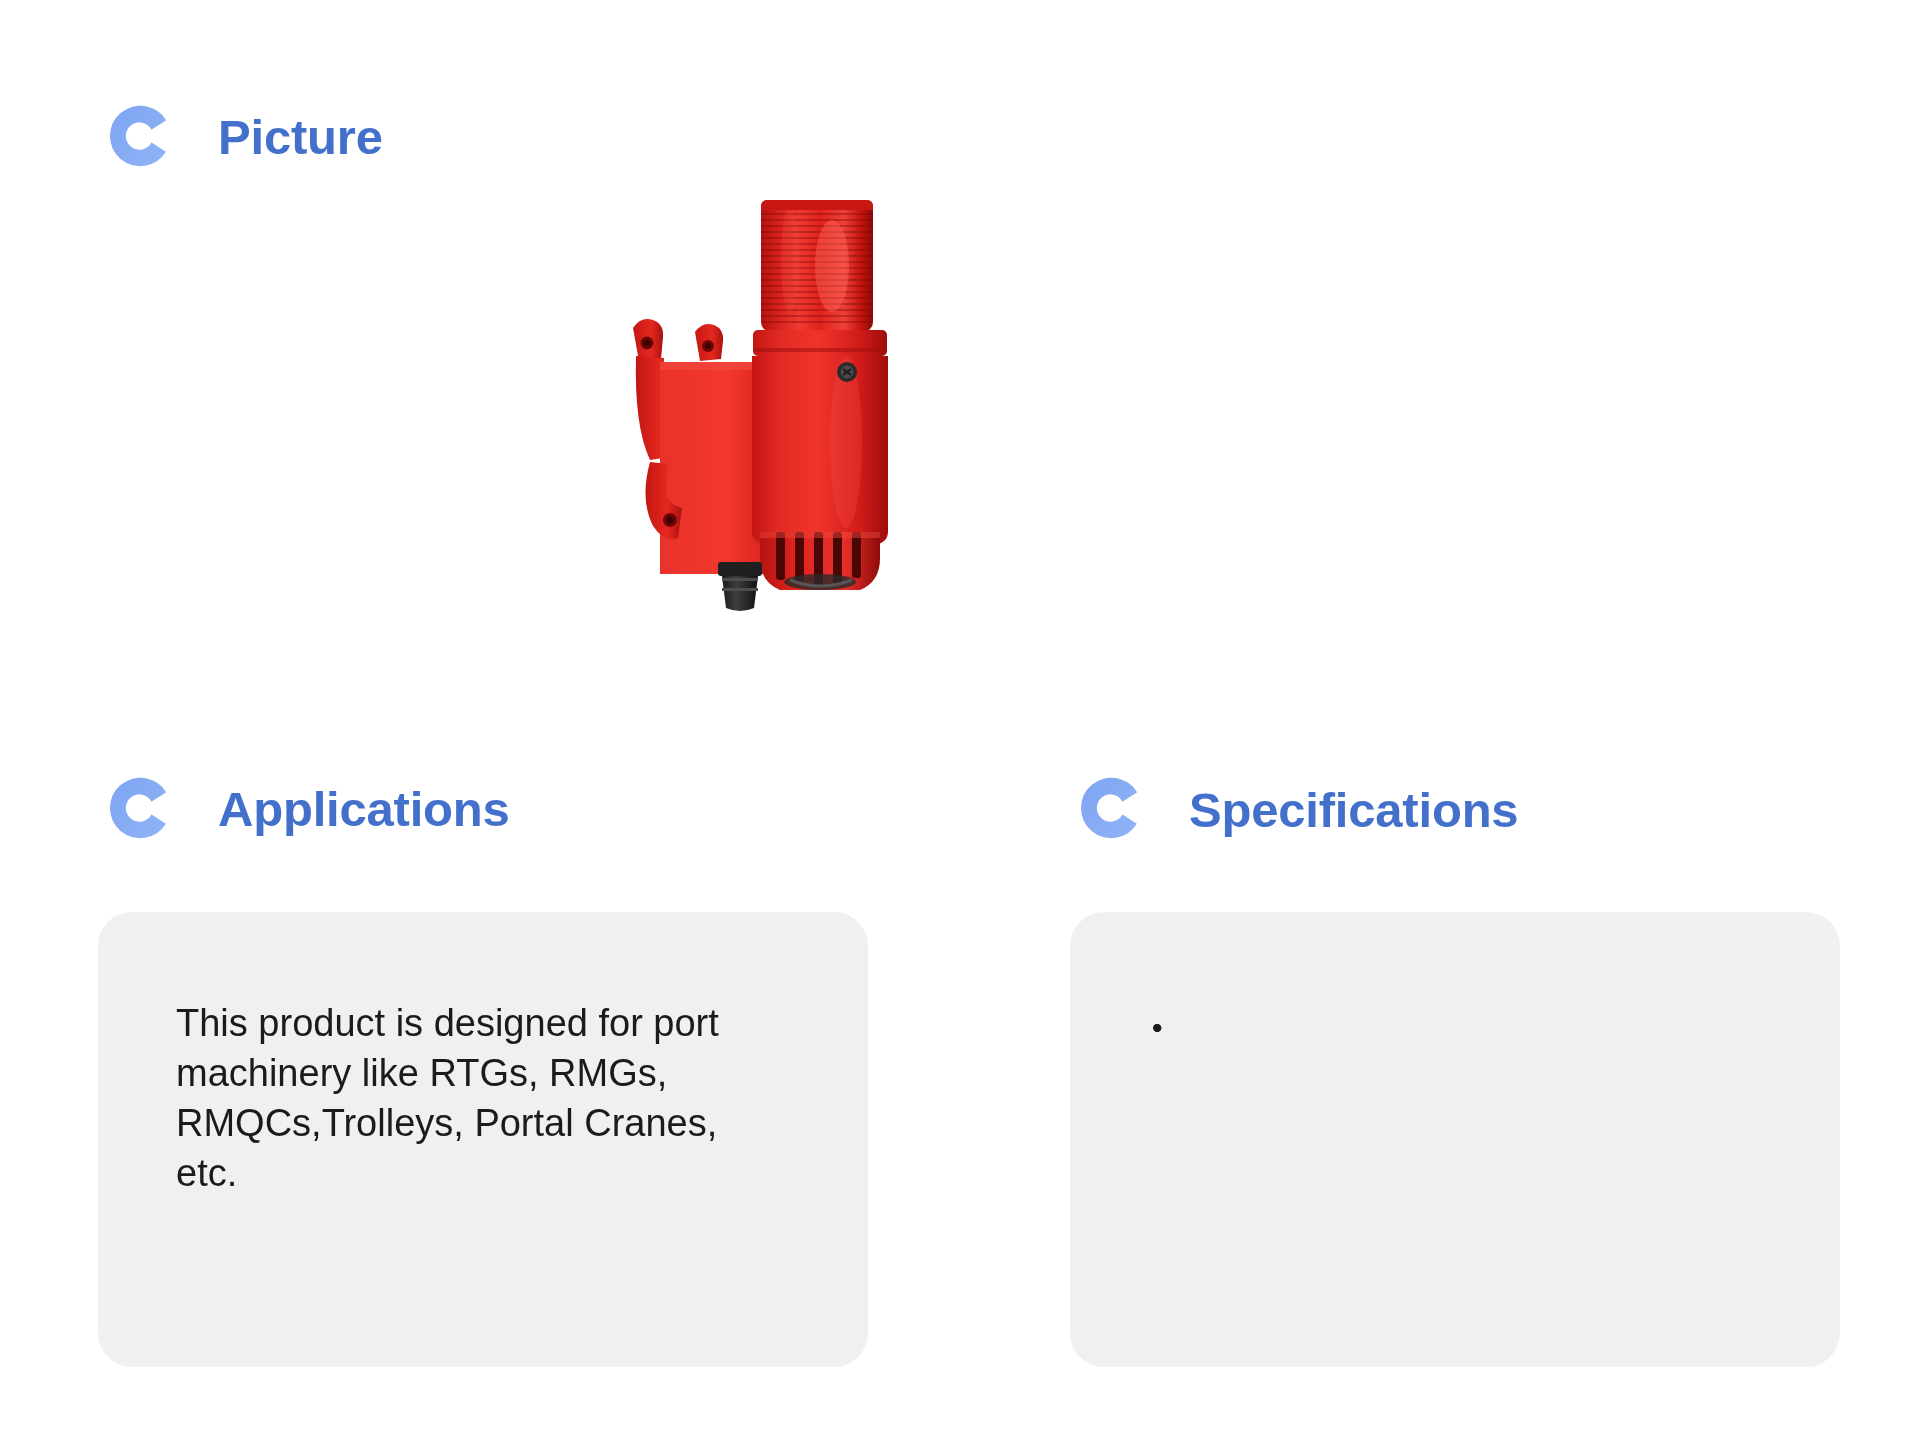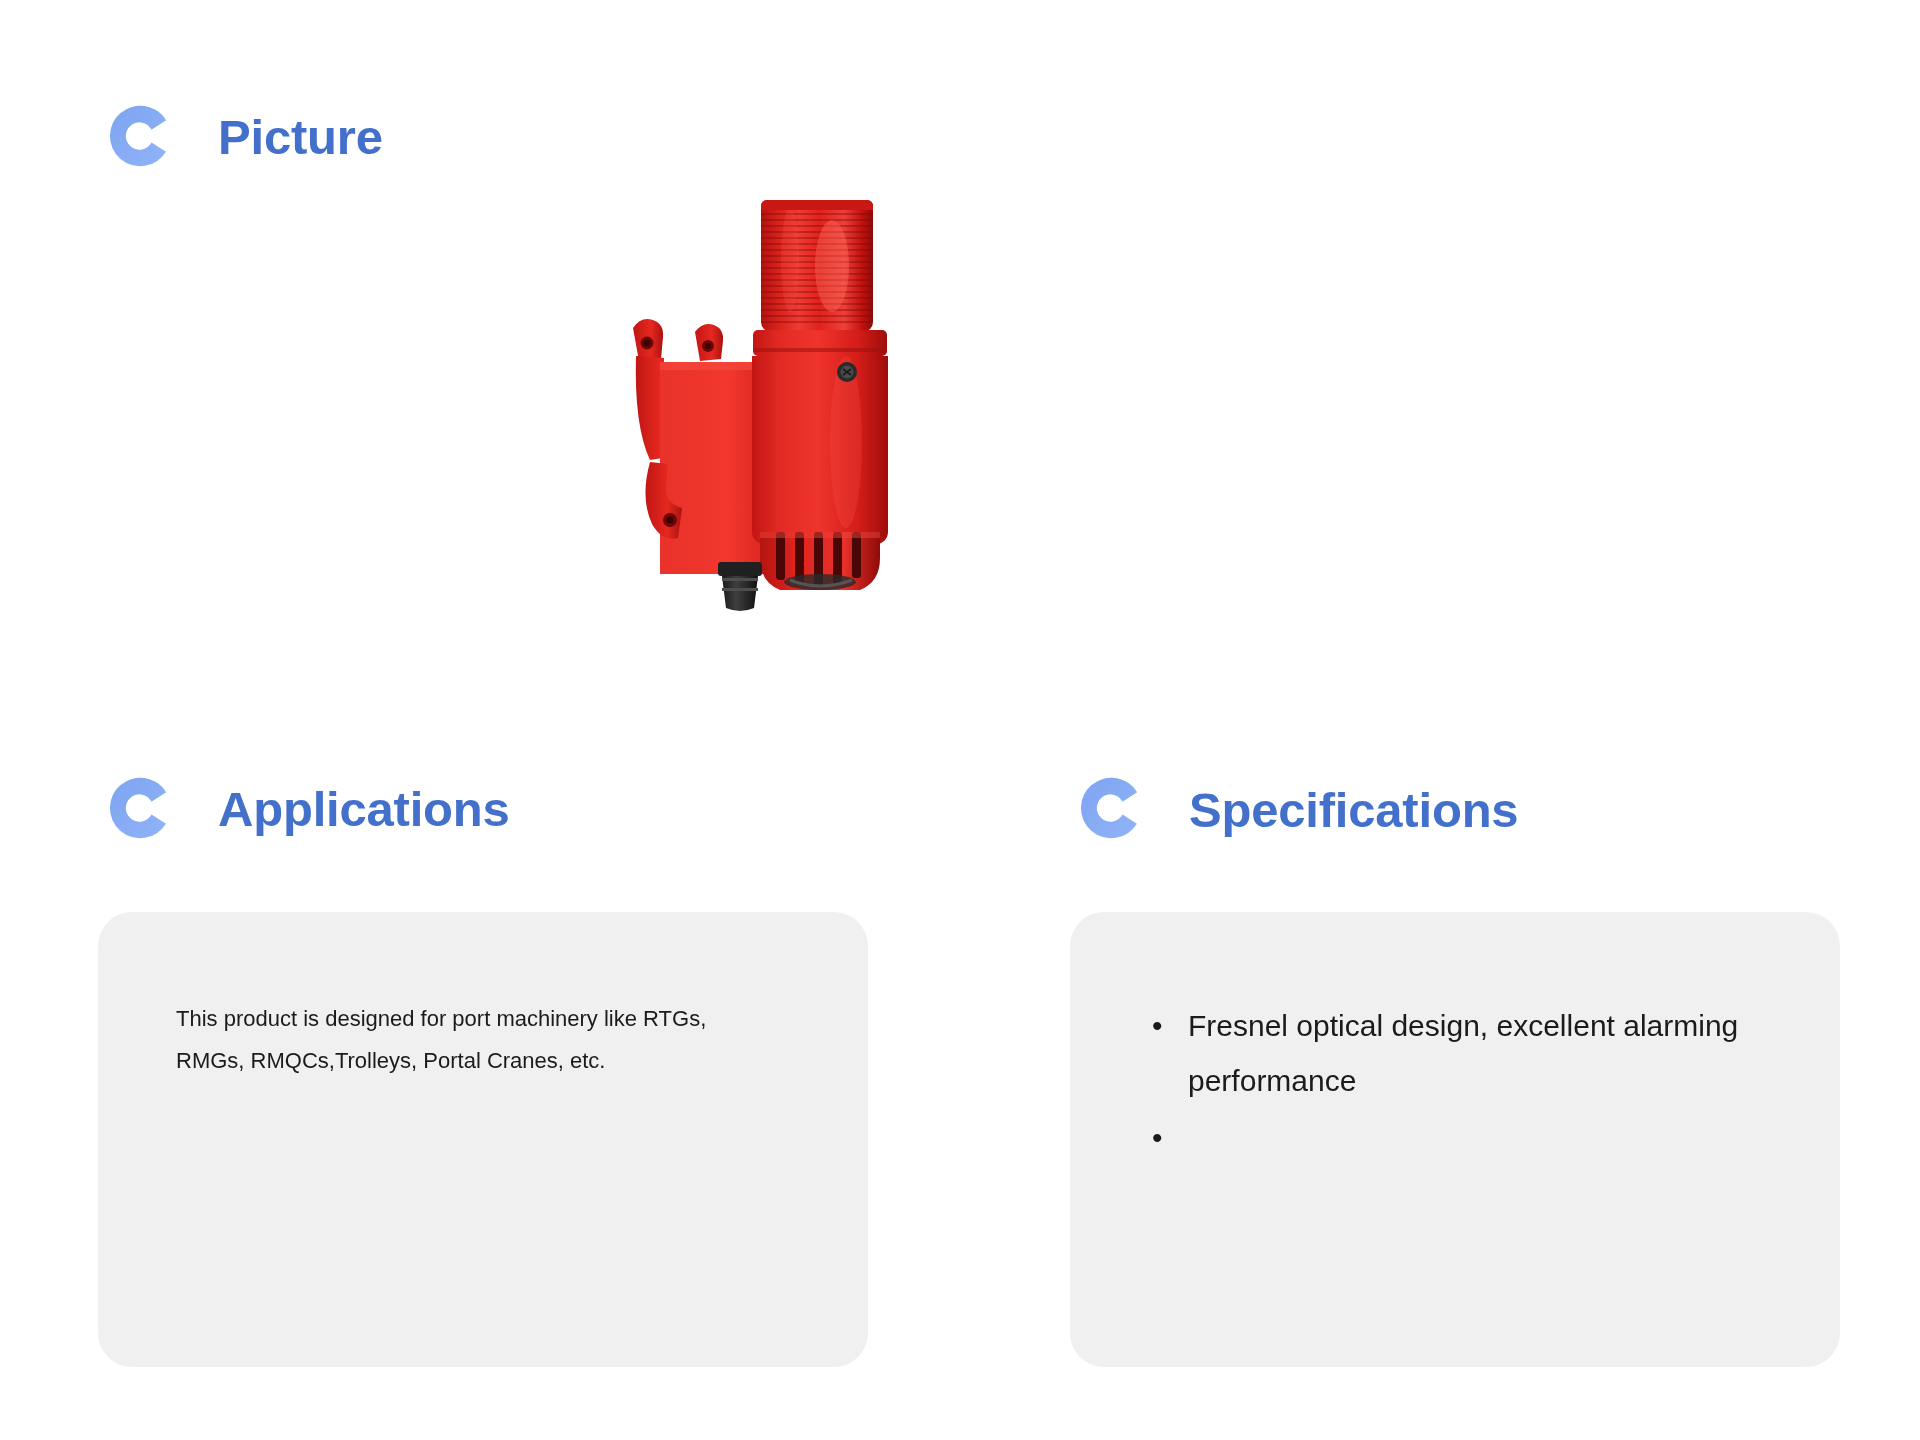--- a/index.html
+++ b/index.html
@@ -41,22 +41,22 @@
     background:#f0f0f0;
     border-radius:34px;
   }
   #card-applications   { left:98px;  top:912px;  width:770px;  height:455px; }
   #card-specifications { left:1070px;top:912px;  width:770px;  height:455px; }
 
   .card-body { position:absolute; left:0; top:0; width:100%; padding:86px 46px 0 78px; }
 
   .para {
     color:#1b1b1b;
-    font-size:22px;
-    line-height:42px;
+    font-size:38px;
+    line-height:50px;
     max-width:560px;
   }
 
   .bullets { list-style:none; }
   .bullets li {
     position:relative;
     color:#1b1b1b;
     font-size:30px;
     line-height:55px;
     padding-left:40px;
@@ -278,19 +278,19 @@
         <path d="M50 8 A42 42 0 0 1 86 28 L66 41 A19 19 0 0 0 50 31 Z" fill="url(#gGreen3)"></path>
         <path d="M86 28 A42 42 0 1 0 86 72 L66 59 A19 19 0 1 1 66 41 Z" fill="url(#gBlue3)"></path>
       </svg>
     </span>
     <span class="heading-title">Specifications</span>
   </div>
 
   <div class="card" id="card-specifications">
     <div class="card-body">
       <ul class="bullets" id="spec-bullets">
-          <li><span class="dot">•</span><span>Fresnel optical design, excellent alarming performance</span></li>
+          <li><span class="dot">•</span></li>
           <li><span class="dot">•</span></li>
         </ul>
     </div>
   </div>
 
 </div>
 
 </body></html>

